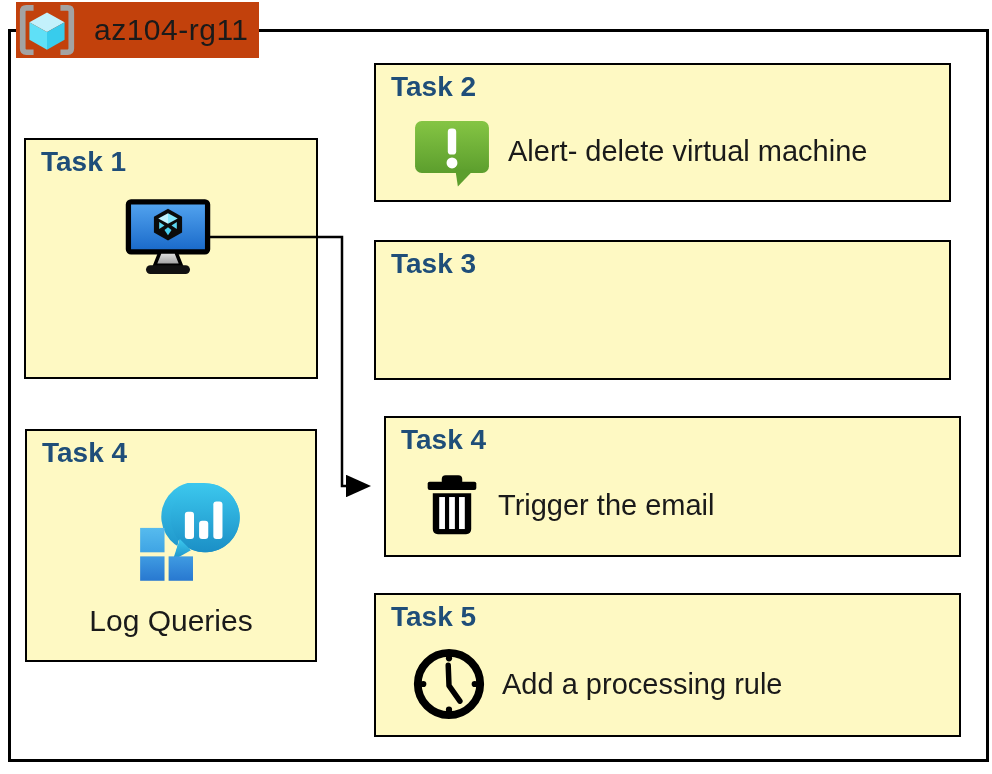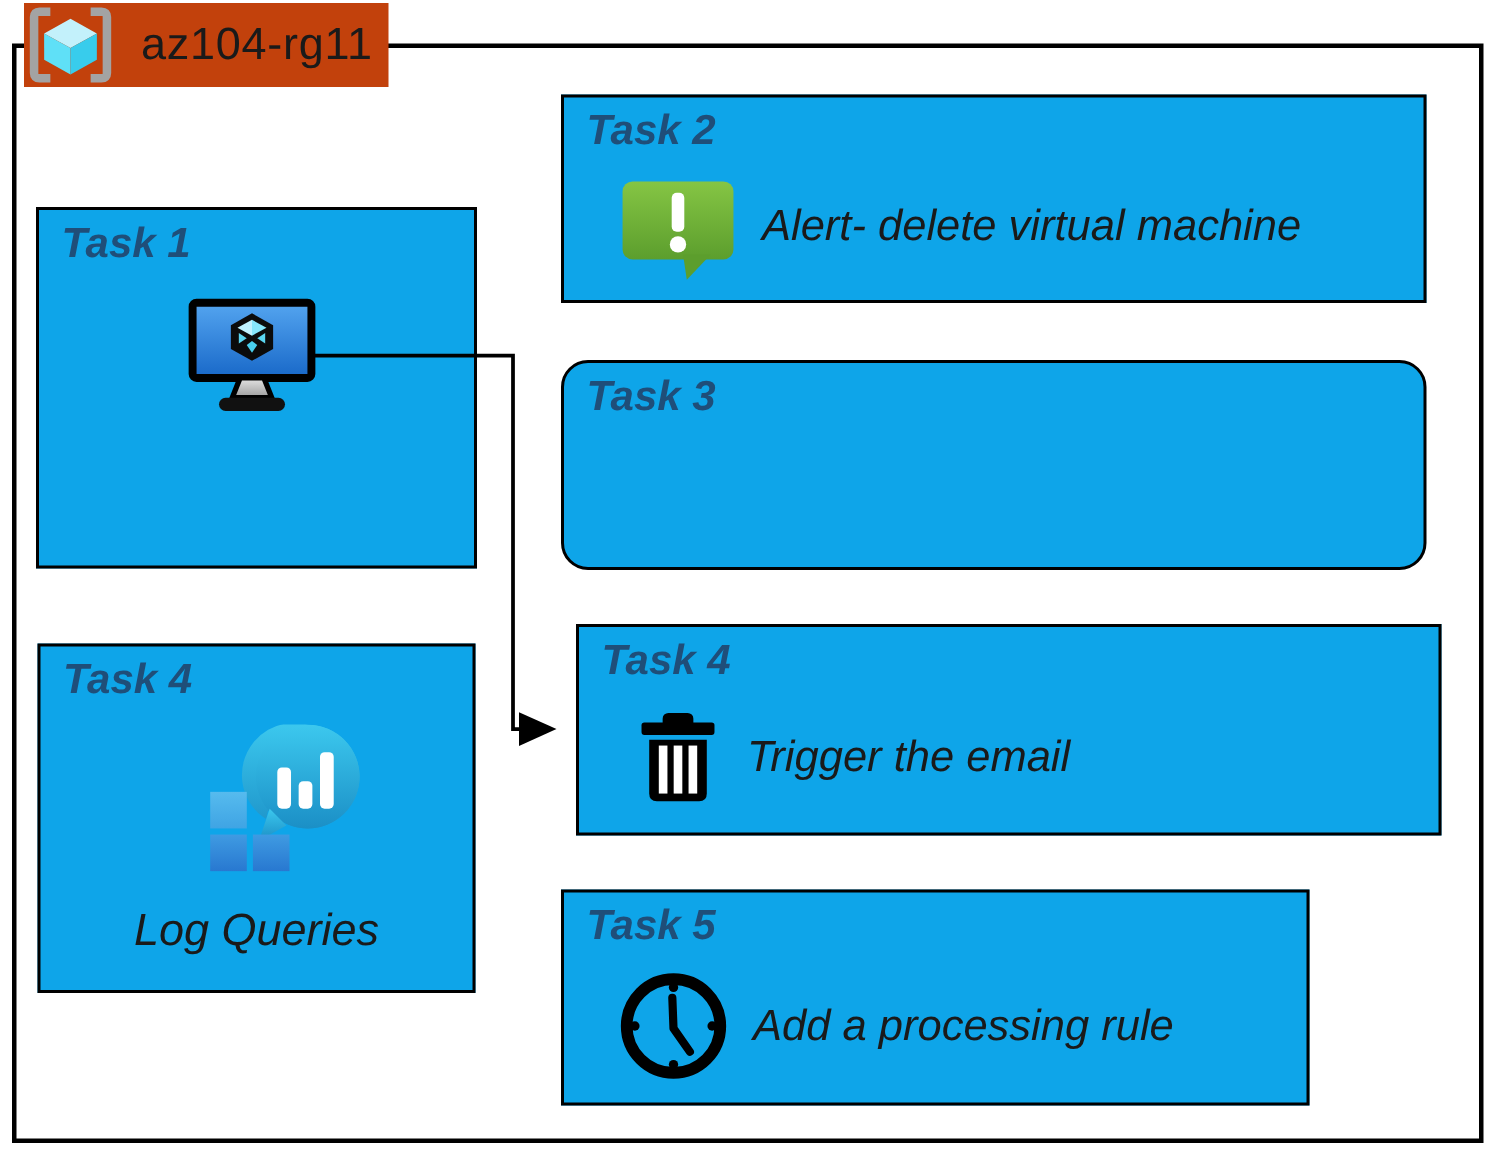--- a/index.html
+++ b/index.html
@@ -9,38 +9,38 @@
   
   .rg-frame{position:absolute;left:8px;top:29px;width:975px;height:727px;
             border:3px solid #000;background:#fff;}
 
   .rg-legend{position:absolute;left:16px;top:2px;height:56px;padding:0 10px 0 0;
              display:flex;align-items:center;gap:16px;background:#c2410c;z-index:5;}
   .rg-legend .rg-ico{width:62px;height:52px;flex:0 0 auto;}
   .rg-legend .rg-name{font-size:30px;color:#1a1a1a;letter-spacing:0.5px;white-space:nowrap;}
 
   
-  .task{position:absolute;background:#0ea5e9;border:2px solid #000;box-sizing:border-box;z-index:2;font-style:italic;}
+  .task{position:absolute;background:#fef9c3;border:2px solid #000;box-sizing:border-box;z-index:2;}
   .task .title{position:absolute;left:15px;top:6px;font-size:28px;font-weight:bold;color:#1F4E79;}
 
   
   .task-1{left:24px;top:138px;width:294px;height:241px;}
   .task-6{left:25px;top:429px;width:292px;height:233px;}
   .card-label{position:absolute;left:0;width:100%;text-align:center;
               font-size:30px;color:#1a1a1a;white-space:nowrap;}
   .task-1 .card-label{top:291px;}
   .task-6 .card-label{top:173px;}
   .task-1 .card-ico{position:absolute;left:98px;top:58px;width:88px;height:78px;}
   .task-6 .card-ico{position:absolute;left:105px;top:52px;width:122px;height:102px;}
 
   
   .task-2{left:374px;top:63px;width:577px;height:139px;}
-  .task-3{left:374px;top:240px;width:577px;height:140px;border-radius:18px;}
+  .task-3{left:374px;top:240px;width:577px;height:140px;}
   .task-4{left:384px;top:416px;width:577px;height:141px;}
-  .task-5{left:374px;top:593px;width:499px;height:144px;}
+  .task-5{left:374px;top:593px;width:587px;height:144px;}
   .row{position:absolute;left:34px;top:42px;right:10px;bottom:4px;
        display:flex;align-items:center;gap:14px;}
   .row .row-ico{width:84px;height:84px;flex:0 0 auto;display:flex;
                 align-items:center;justify-content:center;}
   .row .row-label{font-size:29px;color:#1a1a1a;white-space:nowrap;}
 
   
   .connector{position:absolute;left:0;top:0;width:992px;height:774px;z-index:3;pointer-events:none;}
 </style>
 </head>

